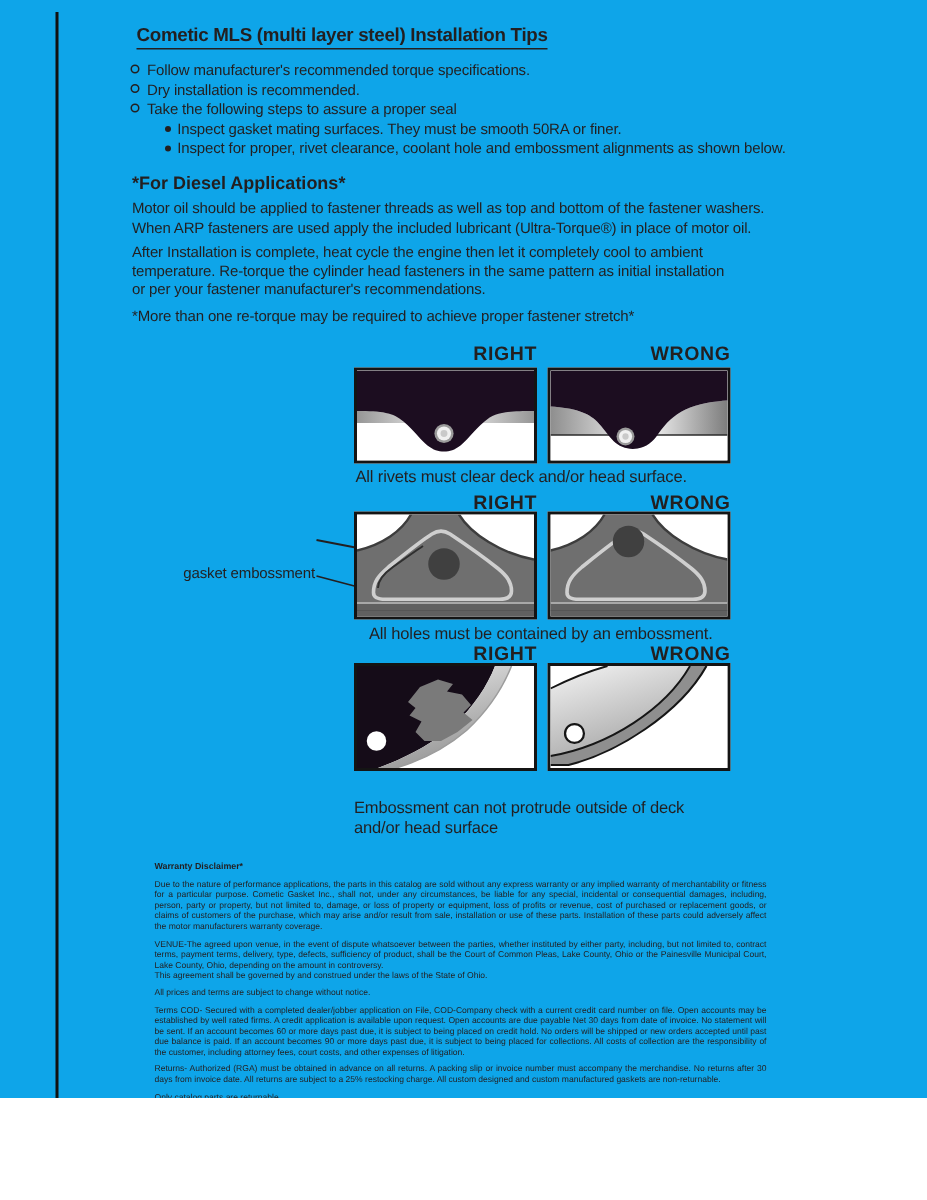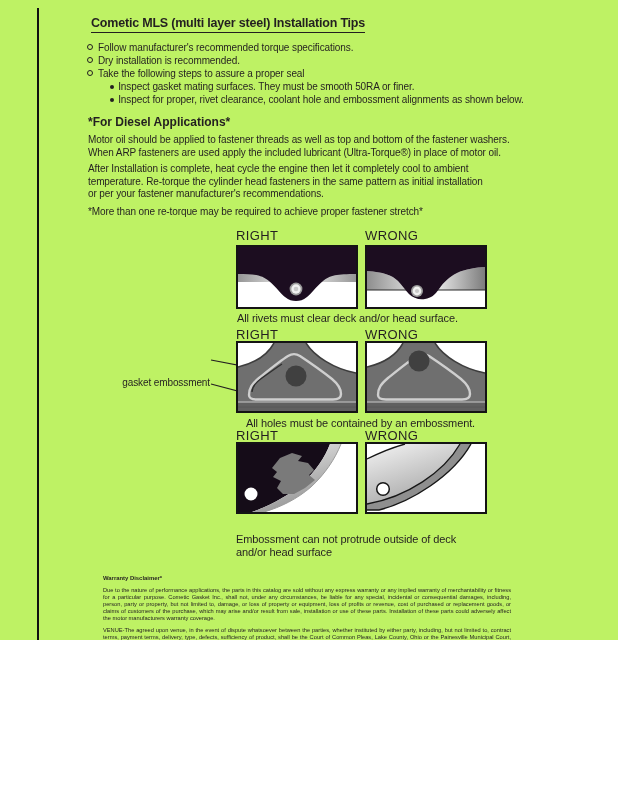--- a/index.html
+++ b/index.html
@@ -1,32 +1,32 @@
 <!DOCTYPE html>
 <html><head>
 <meta charset="utf-8">
 <style>
   html,body{margin:0;padding:0;background:#ffffff;}
-  #page{position:relative;width:618px;height:640px;background:#bef264;
+  #page{position:relative;width:618px;height:732px;background:#0ea5e9;
         font-family:"Liberation Sans",sans-serif;color:#231f20;overflow:hidden;}
   .abs{position:absolute;}
   .vrule{left:37px;top:8px;width:1.6px;height:783px;background:#111111;}
   .title{left:91px;top:16px;font-size:12.5px;font-weight:bold;letter-spacing:-0.2px;
          border-bottom:1.6px solid #231f20;padding-bottom:2px;}
   .tips{left:87px;top:41px;font-size:10px;line-height:13px;letter-spacing:-0.1px;}
   .tip-row{white-space:nowrap;}
   .sub{margin-left:23px;}
   .cbul{display:inline-block;width:4px;height:4px;border:1px solid #231f20;border-radius:50%;
         margin-right:5px;vertical-align:1px;}
   .dbul{display:inline-block;width:4.2px;height:4.2px;background:#231f20;border-radius:50%;
         margin-right:4px;vertical-align:1px;}
   .h2{left:88px;top:115px;font-size:12px;font-weight:bold;}
   .para{left:88px;font-size:10px;line-height:12.6px;letter-spacing:-0.1px;white-space:pre-line;}
   .p1{top:134px;} .p2{top:163px;} .note{top:206px;}
-  .figlabel{width:122px;text-align:left;font-size:13px;letter-spacing:0.4px;}
+  .figlabel{width:122px;text-align:right;font-size:13px;letter-spacing:0.4px;font-weight:bold;}
   .dbox{width:122px;height:64px;border:2px solid #141414;box-sizing:border-box;background:#fff;}
   .dbox2{height:72px;}
   .caption{font-size:11px;letter-spacing:-0.1px;white-space:pre-line;line-height:12.5px;}
   .callout{width:118px;text-align:right;font-size:10px;line-height:12px;white-space:pre-line;letter-spacing:-0.1px;}
   .disc{left:103px;top:575px;width:408px;font-size:5.7px;line-height:7.1px;text-align:justify;}
   .disc h4{font-size:5.9px;margin:0 0 5px 0;}
   .disc p{margin:0 0 4.2px 0;white-space:pre-line;}
   .code{left:387px;top:777px;font-size:12.5px;letter-spacing:0.3px;color:#2f2b2c;}
   svg{display:block;}
 </style>

